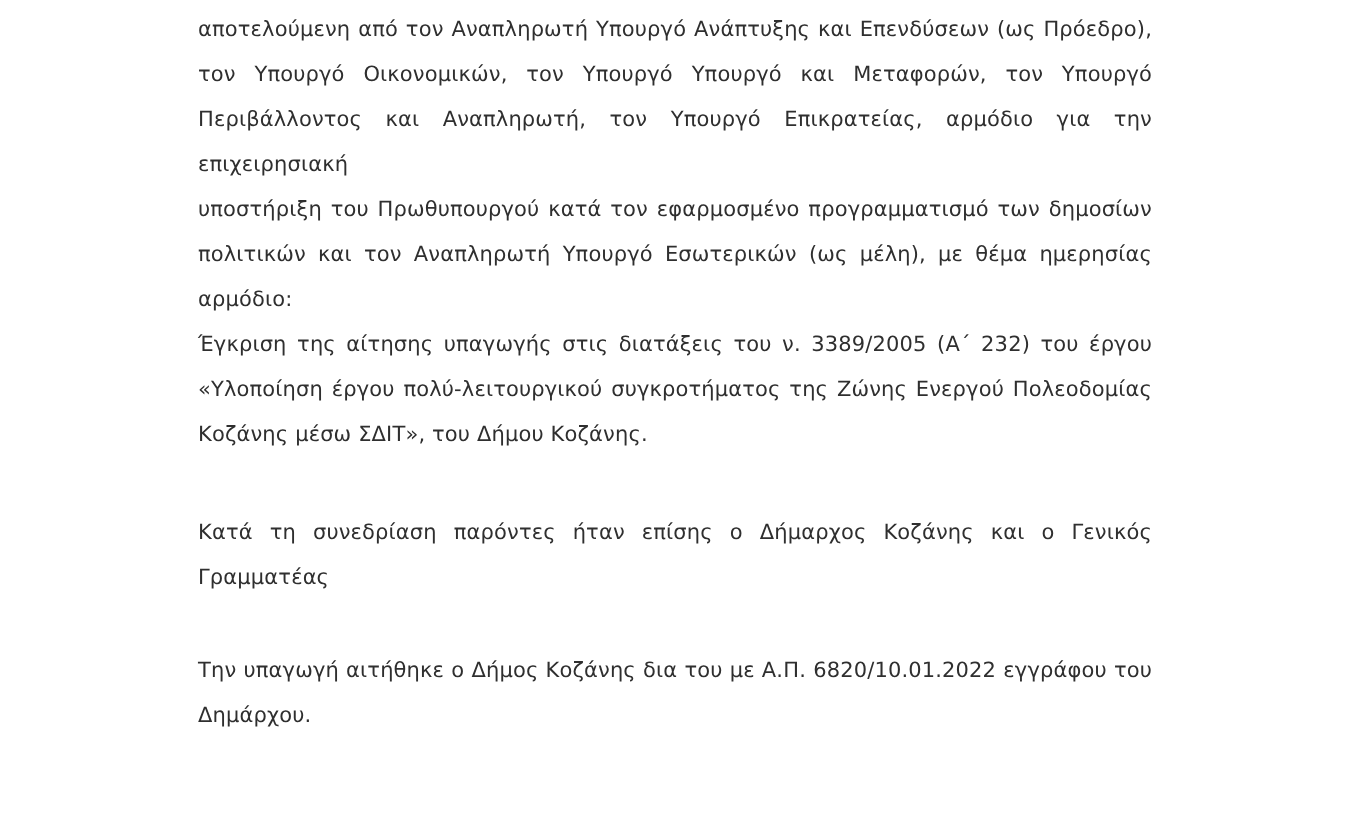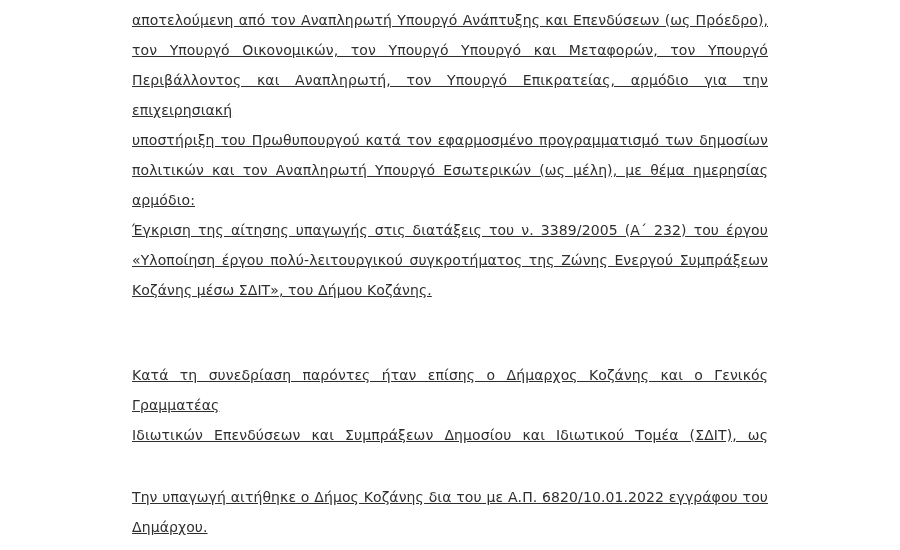--- a/index.html
+++ b/index.html
@@ -28,55 +28,53 @@
     line-height: 30px;
     color: #2f2f2f;
     letter-spacing: 0.1px;
   }
   .paragraph {
     margin: 0;
   }
   .paragraph + .paragraph {
   }
   .paragraph:nth-child(3) {
-    margin-top: 55px;
+    margin-top: 35px;
   }
   .paragraph:nth-child(4) {
     margin-top: 32px;
   }
   .line {
     text-align: justify;
     text-align-last: justify;
     white-space: normal;
-    text-decoration: underline;
   }
   .line.last {
     text-align-last: left;
   }
 </style>
 </head>
 <body style="background: rgb(255, 255, 255);">
 
 <div class="page">
   <div class="text-block" style="color: rgb(47, 47, 47);">
       <div class="paragraph">
         <div class="line">αποτελούμενη από τον Αναπληρωτή Υπουργό Ανάπτυξης και Επενδύσεων (ως Πρόεδρο),</div>
         <div class="line">τον Υπουργό Οικονομικών, τον Υπουργό Υπουργό και Μεταφορών, τον Υπουργό</div>
         <div class="line">Περιβάλλοντος και Αναπληρωτή, τον Υπουργό Επικρατείας, αρμόδιο για την επιχειρησιακή</div>
         <div class="line">υποστήριξη του Πρωθυπουργού κατά τον εφαρμοσμένο προγραμματισμό των δημοσίων</div>
         <div class="line">πολιτικών και τον Αναπληρωτή Υπουργό Εσωτερικών (ως μέλη), με θέμα ημερησίας</div>
         <div class="line last">αρμόδιο:</div>
       </div>
       <div class="paragraph">
         <div class="line">Έγκριση της αίτησης υπαγωγής στις διατάξεις του ν. 3389/2005 (Α΄ 232) του έργου</div>
-        <div class="line">«Υλοποίηση έργου πολύ-λειτουργικού συγκροτήματος της Ζώνης Ενεργού Συμπράξεων</div>
+        <div class="line">«Υλοποίηση έργου πολύ-λειτουργικού συγκροτήματος της Ζώνης Ενεργού Πολεοδομίας</div>
         <div class="line last">Κοζάνης μέσω ΣΔΙΤ», του Δήμου Κοζάνης.</div>
       </div>
       <div class="paragraph">
         <div class="line">Κατά τη συνεδρίαση παρόντες ήταν επίσης ο Δήμαρχος Κοζάνης και ο Γενικός Γραμματέας</div>
-        <div class="line">Ιδιωτικών Επενδύσεων και Συμπράξεων Δημοσίου και Ιδιωτικού Τομέα (ΣΔΙΤ), ως</div>
       </div>
       <div class="paragraph">
         <div class="line">Την υπαγωγή αιτήθηκε ο Δήμος Κοζάνης  δια του με Α.Π. 6820/10.01.2022 εγγράφου του</div>
         <div class="line last">Δημάρχου.</div>
       </div>
     </div>
 </div>
 
 </body></html>

